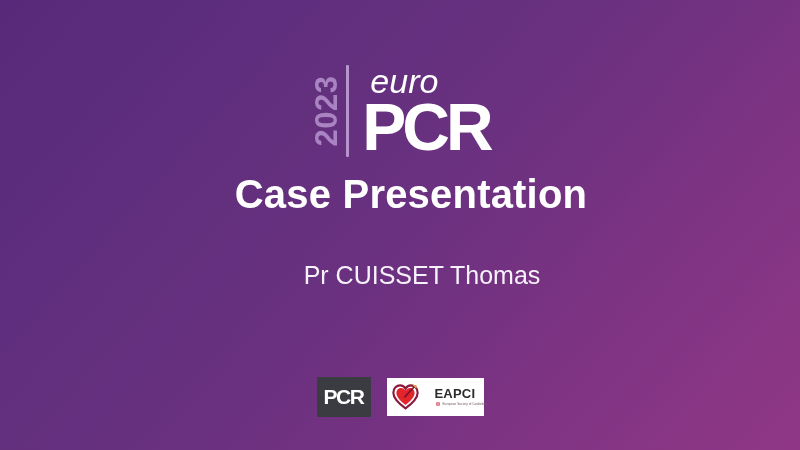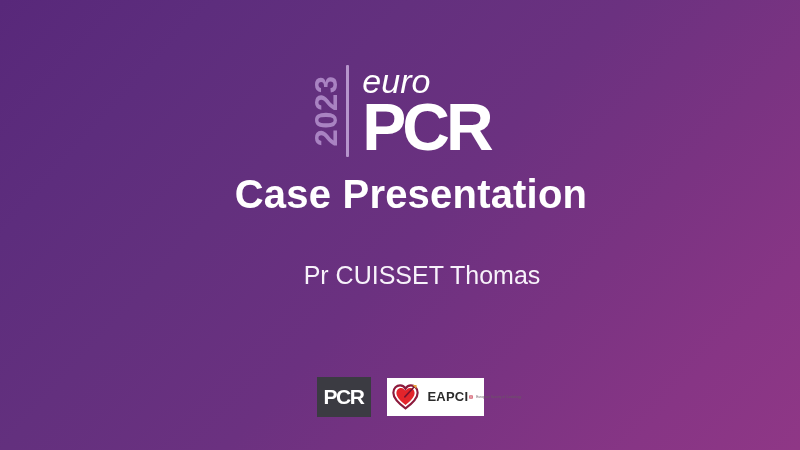--- a/index.html
+++ b/index.html
@@ -69,21 +69,21 @@
     flex-direction: column;
     justify-content: center;
   }
   .logo-euro {
     font-style: italic;
     font-weight: 300;
     font-size: 34px;
     line-height: 0.95;
     color: #ffffff;
     letter-spacing: 0px;
-    margin-left: 0;
+    margin-left: 8px;
     font-family: "Liberation Sans", sans-serif;
   }
   .logo-pcr {
     font-weight: bold;
     font-size: 66px;
     line-height: 0.88;
     color: #ffffff;
     letter-spacing: -4px;
     margin-top: 1px;
     font-family: "Liberation Sans", sans-serif;
@@ -153,23 +153,23 @@
     align-items: center;
     padding: 0 5px;
     box-sizing: border-box;
   }
   .eapci-heart {
     width: 27px;
     height: 27px;
     flex: 0 0 27px;
   }
   .eapci-text {
-    margin-left: 9px;
-    display: flex;
-    flex-direction: row;
+    margin-left: 16px;
+    display: flex;
+    flex-direction: column;
     justify-content: space-between;
   }
   .eapci-name {
     font-size: 13px;
     font-weight: bold;
     color: #2b2b2b;
     letter-spacing: 0.2px;
     line-height: 1.05;
     font-family: "Liberation Sans", sans-serif;
   }

